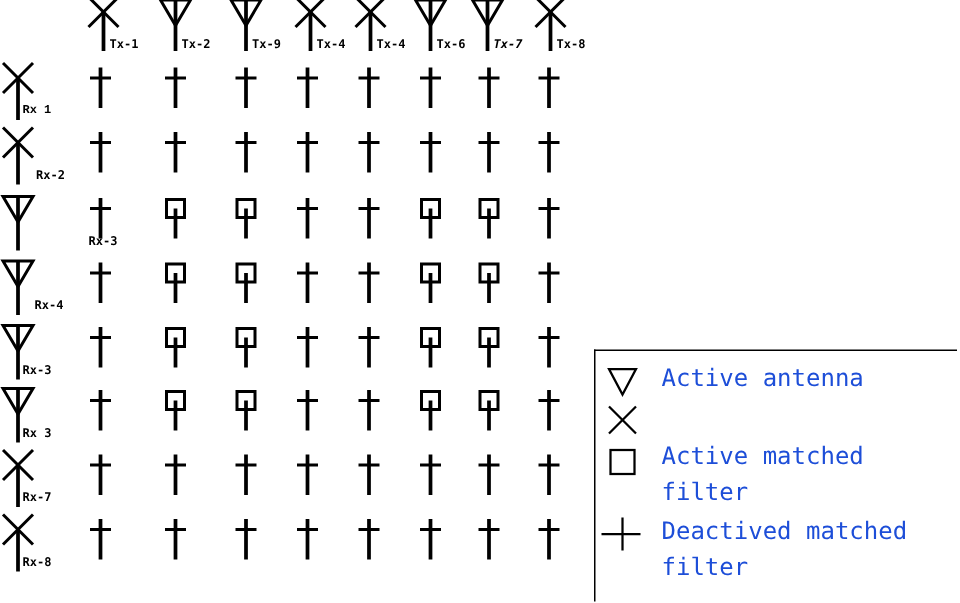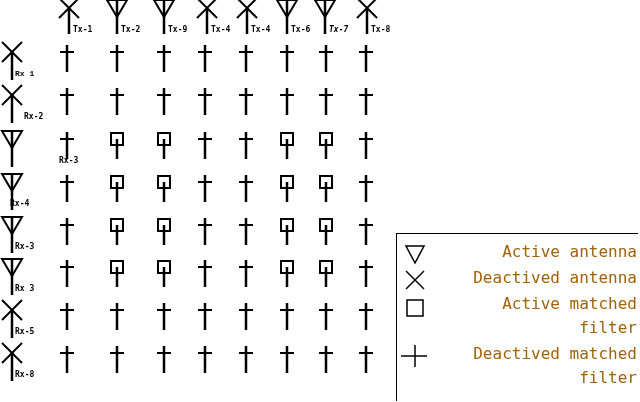--- a/index.html
+++ b/index.html
@@ -1,20 +1,20 @@
 <!DOCTYPE html>
 <html><head>
 <meta charset="utf-8">
 <style>
   html, body { margin:0; padding:0; background:#fff; }
   body { width:640px; height:402px; position:relative; overflow:hidden; font-family:"DejaVu Serif", serif; }
   .abs { position:absolute; }
   .lbl { position:absolute; font-family:"DejaVu Sans Mono", monospace; font-weight:bold; font-size:8px; color:#000; white-space:nowrap; }
   .legend { position:absolute; left:396px; top:233px; width:242px; height:168px; border:1px solid #000; border-right:none; border-bottom:none; box-sizing:border-box; background:#fff; }
-  .legend-item { position:absolute; left:0; font-family:"DejaVu Sans Mono", monospace; font-size:16px; color:#a16207; line-height:24px;text-align:right; }
+  .legend-item { position:absolute; left:0; font-family:"DejaVu Sans Mono", monospace; font-size:16px; color:#1d4ed8; line-height:24px; }
   .legend-text { position:absolute; left:44px; white-space:pre-line; width:196px; }
   .legend-icon { position:absolute; left:6px; }
 </style>
 </head>
 <body>
 
 <div id="diagram" class="abs" style="left:0;top:0;width:640px;height:402px;">
     <svg width="640" height="402" style="position: absolute; left: 0px; top: 0px;">
       <g>
         <line x1="59" y1="-2" x2="79" y2="18" stroke="#000" stroke-width="2"></line>
@@ -349,40 +349,39 @@
     <span class="lbl" style="left: 121px; top: 25px;">Tx-2</span>
     <span class="lbl" style="left: 168px; top: 25px;">Tx-9</span>
     <span class="lbl" style="left: 211px; top: 25px;">Tx-4</span>
     <span class="lbl" style="left: 251px; top: 25px;">Tx-4</span>
     <span class="lbl" style="left: 291px; top: 25px;">Tx-6</span>
     <span class="lbl" style="left: 329px; top: 25px; font-style: italic;">Tx-7</span>
     <span class="lbl" style="left: 371px; top: 25px; text-align: center;">Tx-8</span>
     <span class="lbl" style="left: 15px; top: 69px; font-family: Liberation Mono, monospace;">Rx 1</span>
     <span class="lbl" style="left: 24px; top: 112px;">Rx-2</span>
     <span class="lbl" style="left: 15px; top: 156px; padding-left: 44px;">Rx-3</span>
-    <span class="lbl" style="left: 10px; top: 199px;">Rx-4</span>
+    <span class="lbl" style="left: 23px; top: 199px;">Rx-4</span>
     <span class="lbl" style="left: 15px; top: 242px;">Rx-3</span>
     <span class="lbl" style="left: 15px; top: 284px;">Rx 3</span>
-    <span class="lbl" style="left: 15px; top: 327px;">Rx-5</span>
+    <span class="lbl" style="left: 15px; top: 327px;">Rx-7</span>
     <span class="lbl" style="left: 15px; top: 370px;">Rx-8</span>
   </div>
 
 <div class="legend">
   <div class="legend-item" style="top:6px;width:240px;height:26px;">
     <svg class="legend-icon" width="24" height="24" style="top:2px;">
         <polygon points="3,4 21,4 12,21" fill="none" stroke="#000" stroke-width="1.5"></polygon>
       </svg>
     <span class="legend-text">Active antenna</span>
   </div>
   <div class="legend-item" style="top:32px;width:240px;height:26px;">
     <svg class="legend-icon" width="24" height="24" style="top:2px;">
         <line x1="3" y1="3" x2="21" y2="21" stroke="#000" stroke-width="1.5"></line>
         <line x1="21" y1="3" x2="3" y2="21" stroke="#000" stroke-width="1.5"></line>
       </svg>
-    <span class="legend-text">Deactived antenna</span>
   </div>
   <div class="legend-item" style="top:58px;width:240px;height:50px;">
     <svg class="legend-icon" width="24" height="24" style="top:4px;">
         <rect x="4" y="4" width="16" height="16" fill="none" stroke="#000" stroke-width="1.5"></rect>
       </svg>
     <span class="legend-text">Active matched
 filter</span>
   </div>
   <div class="legend-item" style="top:108px;width:240px;height:50px;">
     <svg class="legend-icon" width="30" height="24" style="top:2px;left:2px;">

